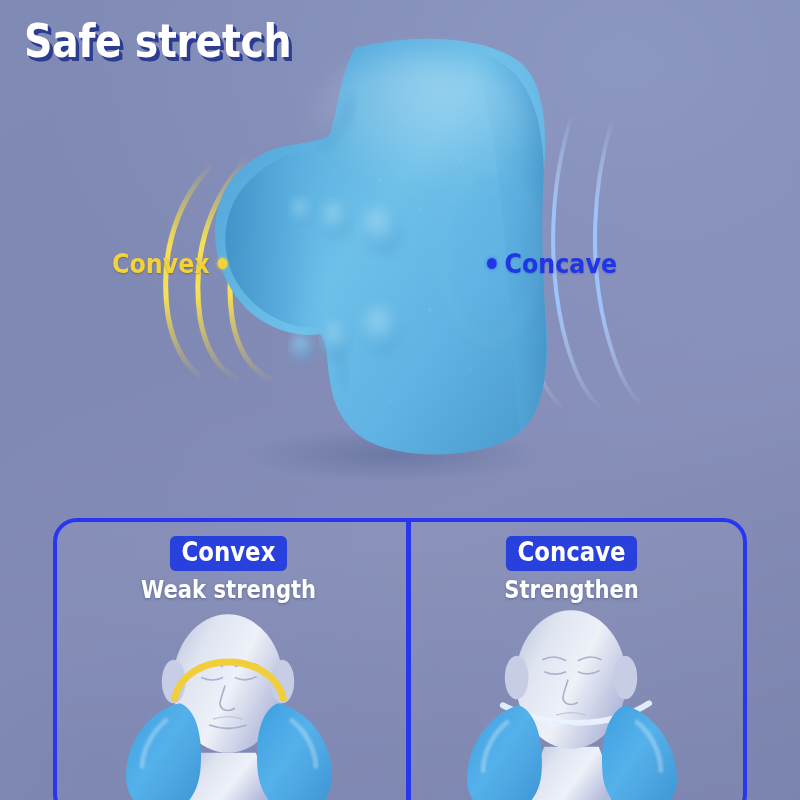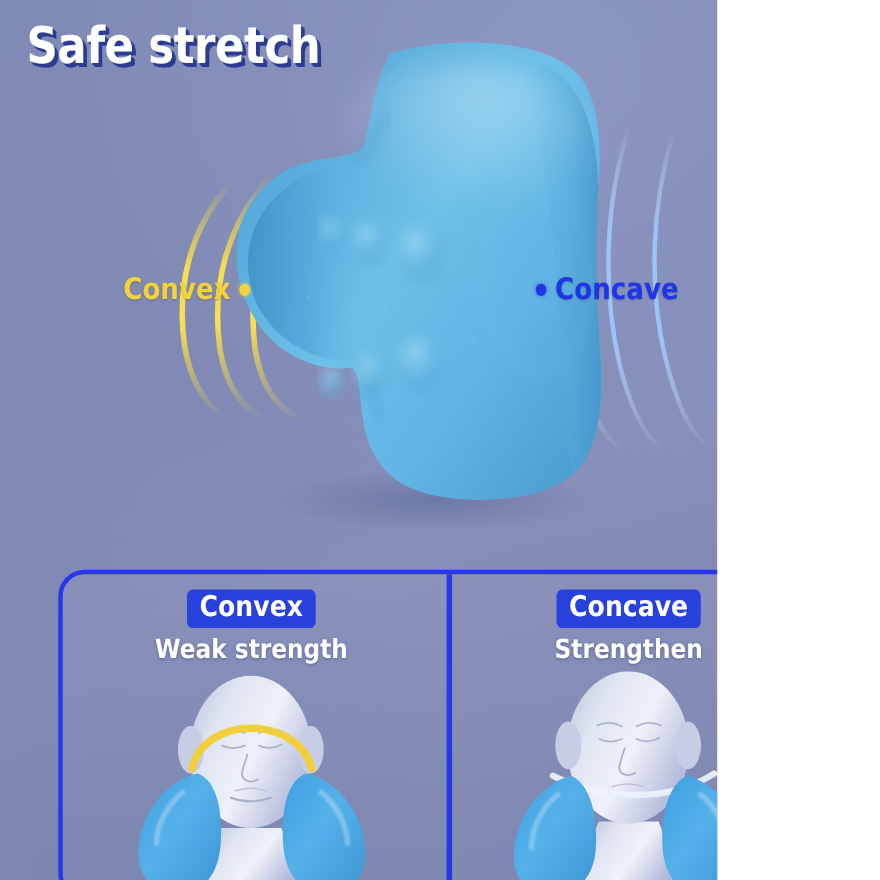--- a/index.html
+++ b/index.html
@@ -6,21 +6,21 @@
   * { margin:0; padding:0; box-sizing:border-box; }
 
   html, body {
     width:800px; height:800px;
     font-family:"Liberation Sans", sans-serif;
     overflow:hidden;
   }
 
   #stage {
     position:relative;
-    width:652px; height:800px;
+    width:800px; height:800px;
     background:
       radial-gradient(ellipse 120% 90% at 78% 8%,  rgba(150,162,205,0.55) 0%, rgba(150,162,205,0) 60%),
       radial-gradient(ellipse 90% 70% at 12% 96%, rgba(120,130,175,0.55) 0%, rgba(120,130,175,0) 62%),
       linear-gradient(160deg, #7f8ab5 0%, #8089b4 38%, #868eb8 62%, #7b84ae 100%);
     overflow:hidden;
   }
 
   
   #title {
     position:absolute; left:24px; top:14px;

